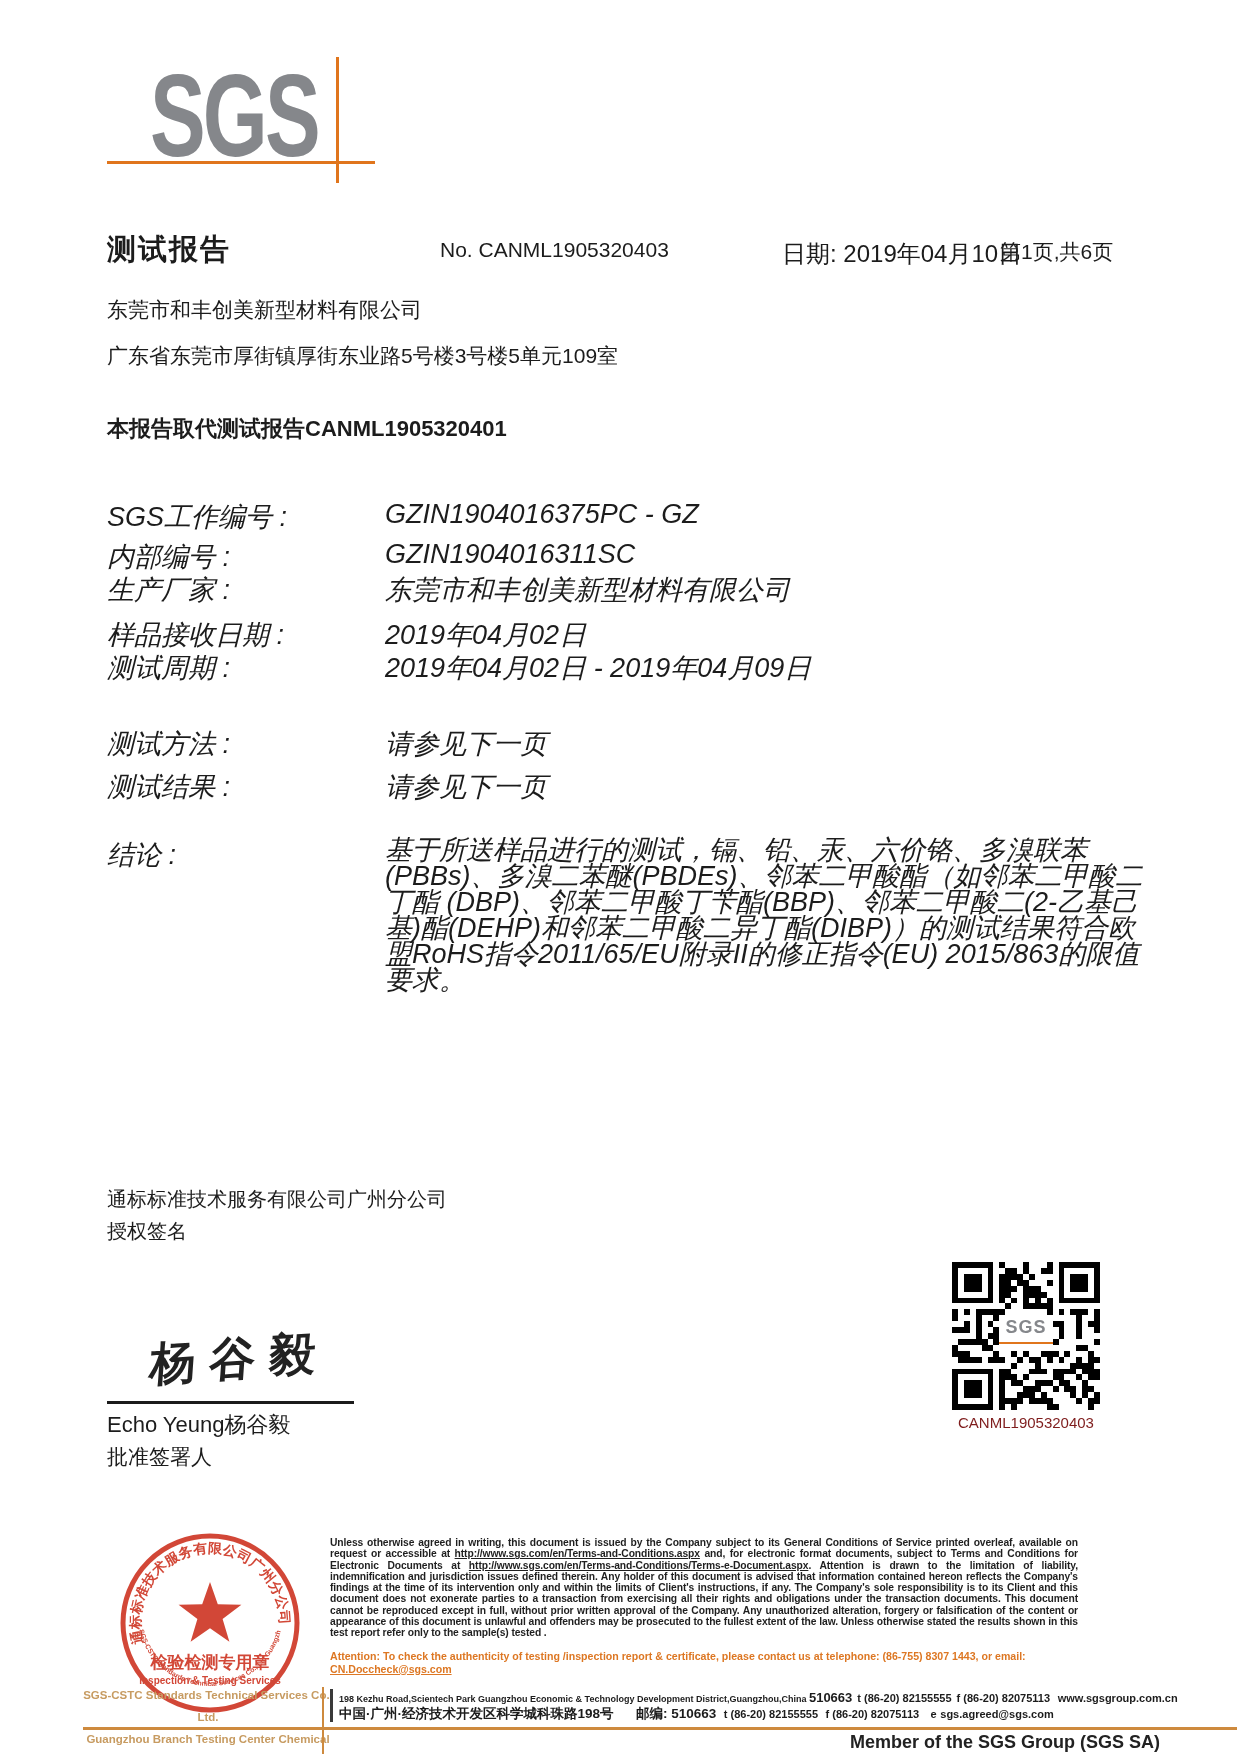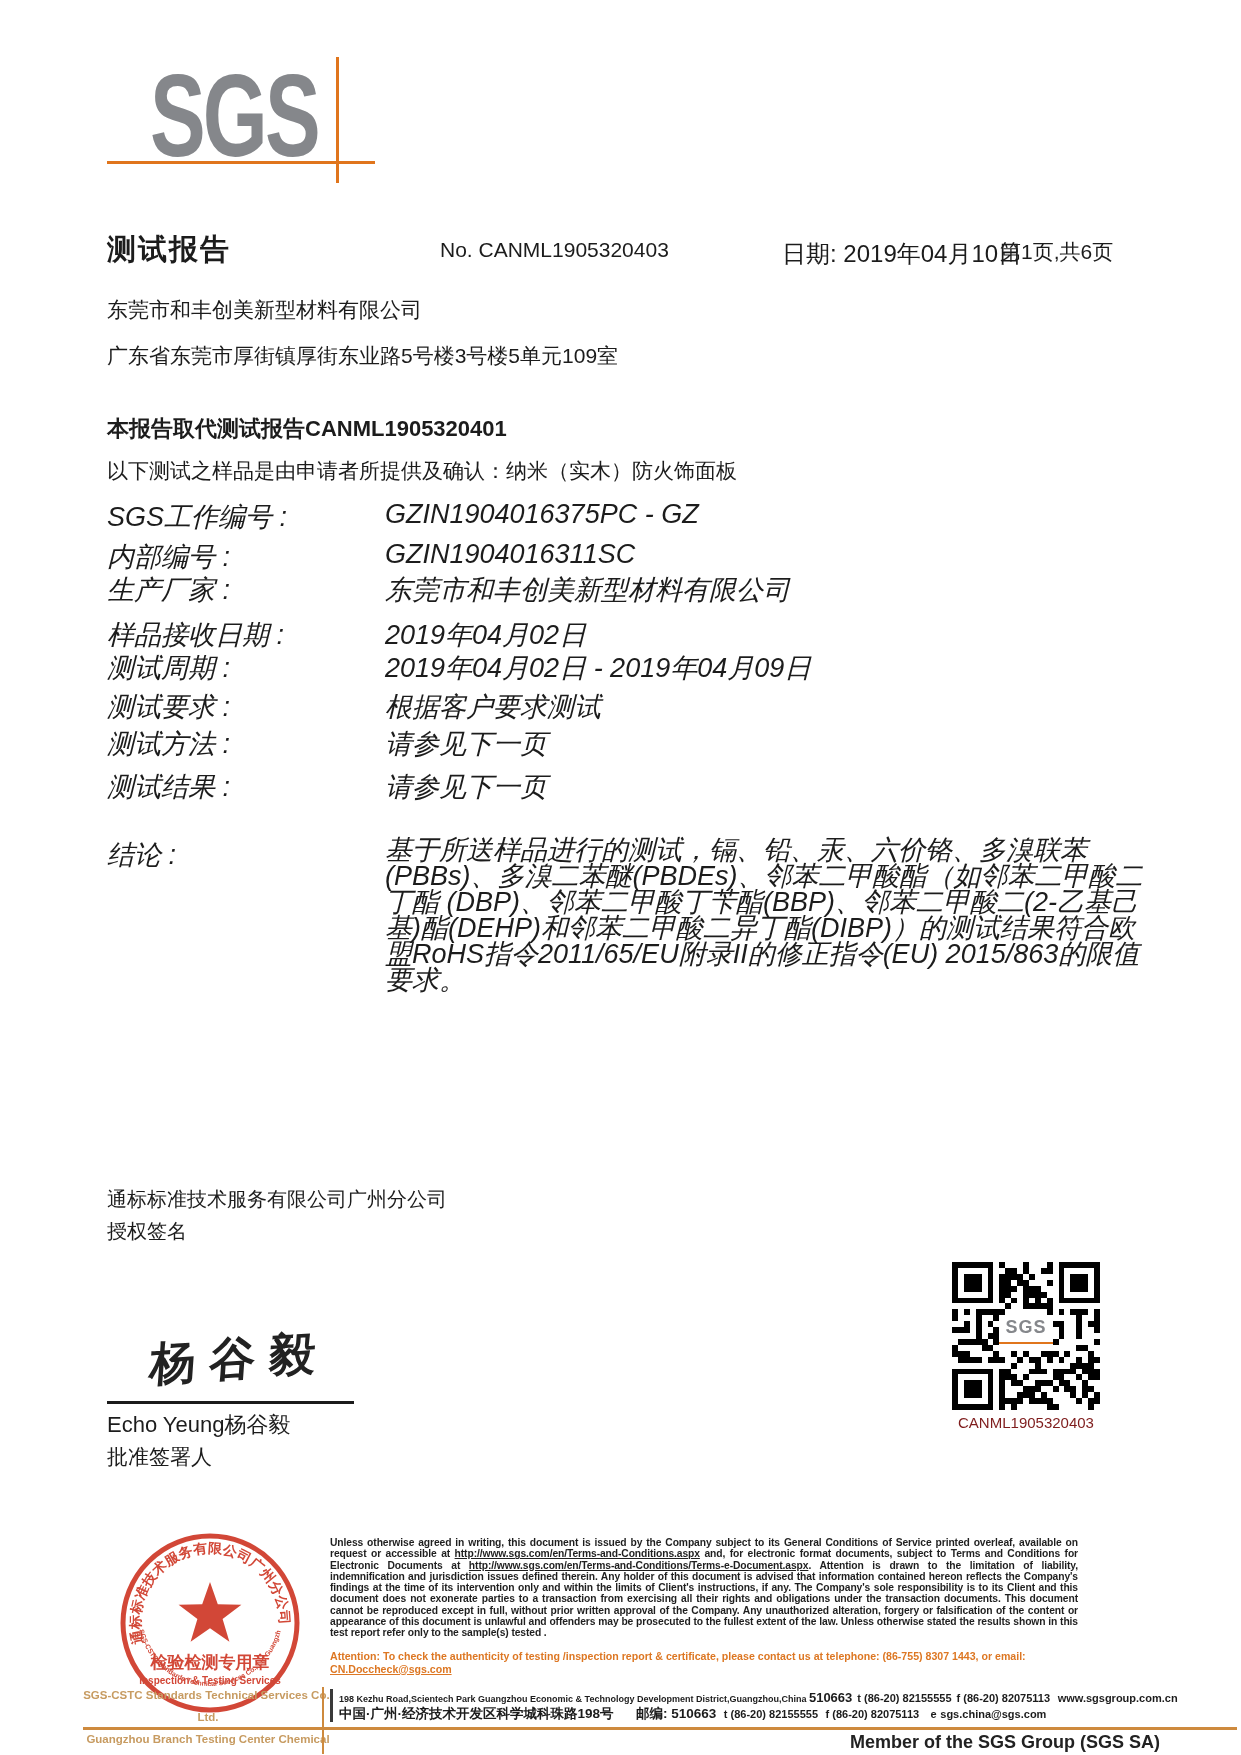--- a/index.html
+++ b/index.html
@@ -75,39 +75,35 @@
 
   <div class="abs title">测试报告</div>
   <div class="abs report-no">No. CANML1905320403</div>
   <div class="abs report-date">日期: 2019年04月10日</div>
   <div class="abs page-info">第1页,共6页</div>
 
   <div class="abs cmp-name">东莞市和丰创美新型材料有限公司</div>
   <div class="abs cmp-addr">广东省东莞市厚街镇厚街东业路5号楼3号楼5单元109室</div>
 
   <div class="abs replace-line">本报告取代测试报告CANML1905320401</div>
-  <div class="abs sample-line">以下测试之样品是由申请者所提供及确认：纳米（实木）防火饰面板</div>
 
   <div class="row" style="top:499px;">
     <span class="lab">SGS工作编号 :</span><span class="val">GZIN1904016375PC - GZ</span>
   </div>
   <div class="row" style="top:539px;">
     <span class="lab">内部编号 :</span><span class="val">GZIN1904016311SC</span>
   </div>
   <div class="row" style="top:572px;">
     <span class="lab">生产厂家 :</span><span class="val">东莞市和丰创美新型材料有限公司</span>
   </div>
   <div class="row" style="top:617px;">
     <span class="lab">样品接收日期 :</span><span class="val">2019年04月02日</span>
   </div>
   <div class="row" style="top:650px;">
     <span class="lab">测试周期 :</span><span class="val">2019年04月02日 - 2019年04月09日</span>
-  </div>
-  <div class="row" style="top:689px;">
-    <span class="lab">测试要求 :</span><span class="val">根据客户要求测试</span>
   </div>
   <div class="row" style="top:726px;">
     <span class="lab">测试方法 :</span><span class="val">请参见下一页</span>
   </div>
   <div class="row" style="top:769px;">
     <span class="lab">测试结果 :</span><span class="val">请参见下一页</span>
   </div>
   <div class="row row-conc" style="top:837px;">
     <span class="lab">结论 :</span><span class="val">基于所送样品进行的测试，镉、铅、汞、六价铬、多溴联苯(PBBs)、多溴二苯醚(PBDEs)、邻苯二甲酸酯（如邻苯二甲酸二丁酯 (DBP)、邻苯二甲酸丁苄酯(BBP)、邻苯二甲酸二(2-乙基己基)酯(DEHP)和邻苯二甲酸二异丁酯(DIBP)）的测试结果符合欧盟RoHS指令2011/65/EU附录II的修正指令(EU) 2015/863的限值要求。</span>
   </div>
@@ -355,19 +351,19 @@
     <span class="mid">t (86-20) 82155555</span>&nbsp;
     <span class="mid">f (86-20) 82075113</span>&nbsp;&nbsp;
     <span class="mid">www.sgsgroup.com.cn</span>
   </div>
   <div class="abs addr-row2">
     <span>中国·广州·经济技术开发区科学城科珠路198号</span>&nbsp;&nbsp;&nbsp;&nbsp;&nbsp;
     <span>邮编: 510663</span>&nbsp;
     <span class="mid">t (86-20) 82155555</span>&nbsp;
     <span class="mid">f (86-20) 82075113</span>&nbsp;&nbsp;
     <span class="mid">e</span>
-    <span class="mid">sgs.china@sgs.com</span>
+    <span class="mid">sgs.agreed@sgs.com</span>
   </div>
   <div class="abs foot-rule"></div>
   <div class="abs foot-vmark"></div>
   <div class="abs member">Member of the SGS Group (SGS SA)</div>
 
 </div>
 
 </body></html>

